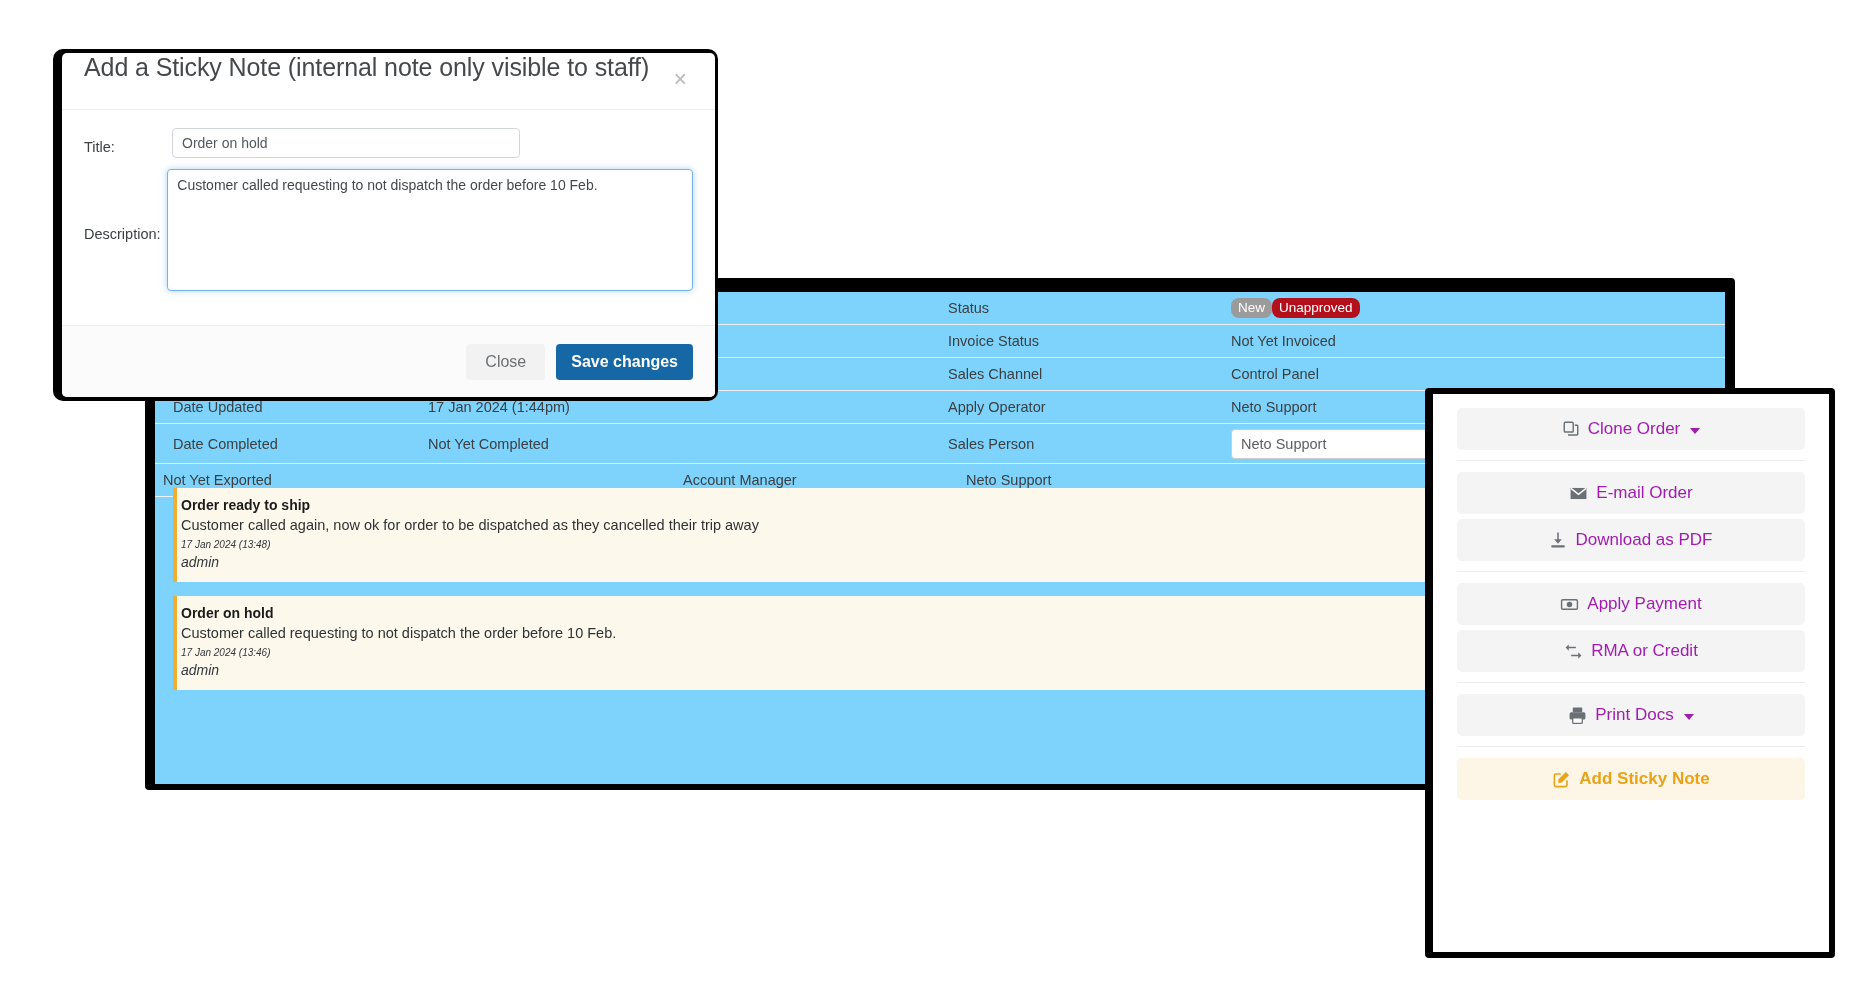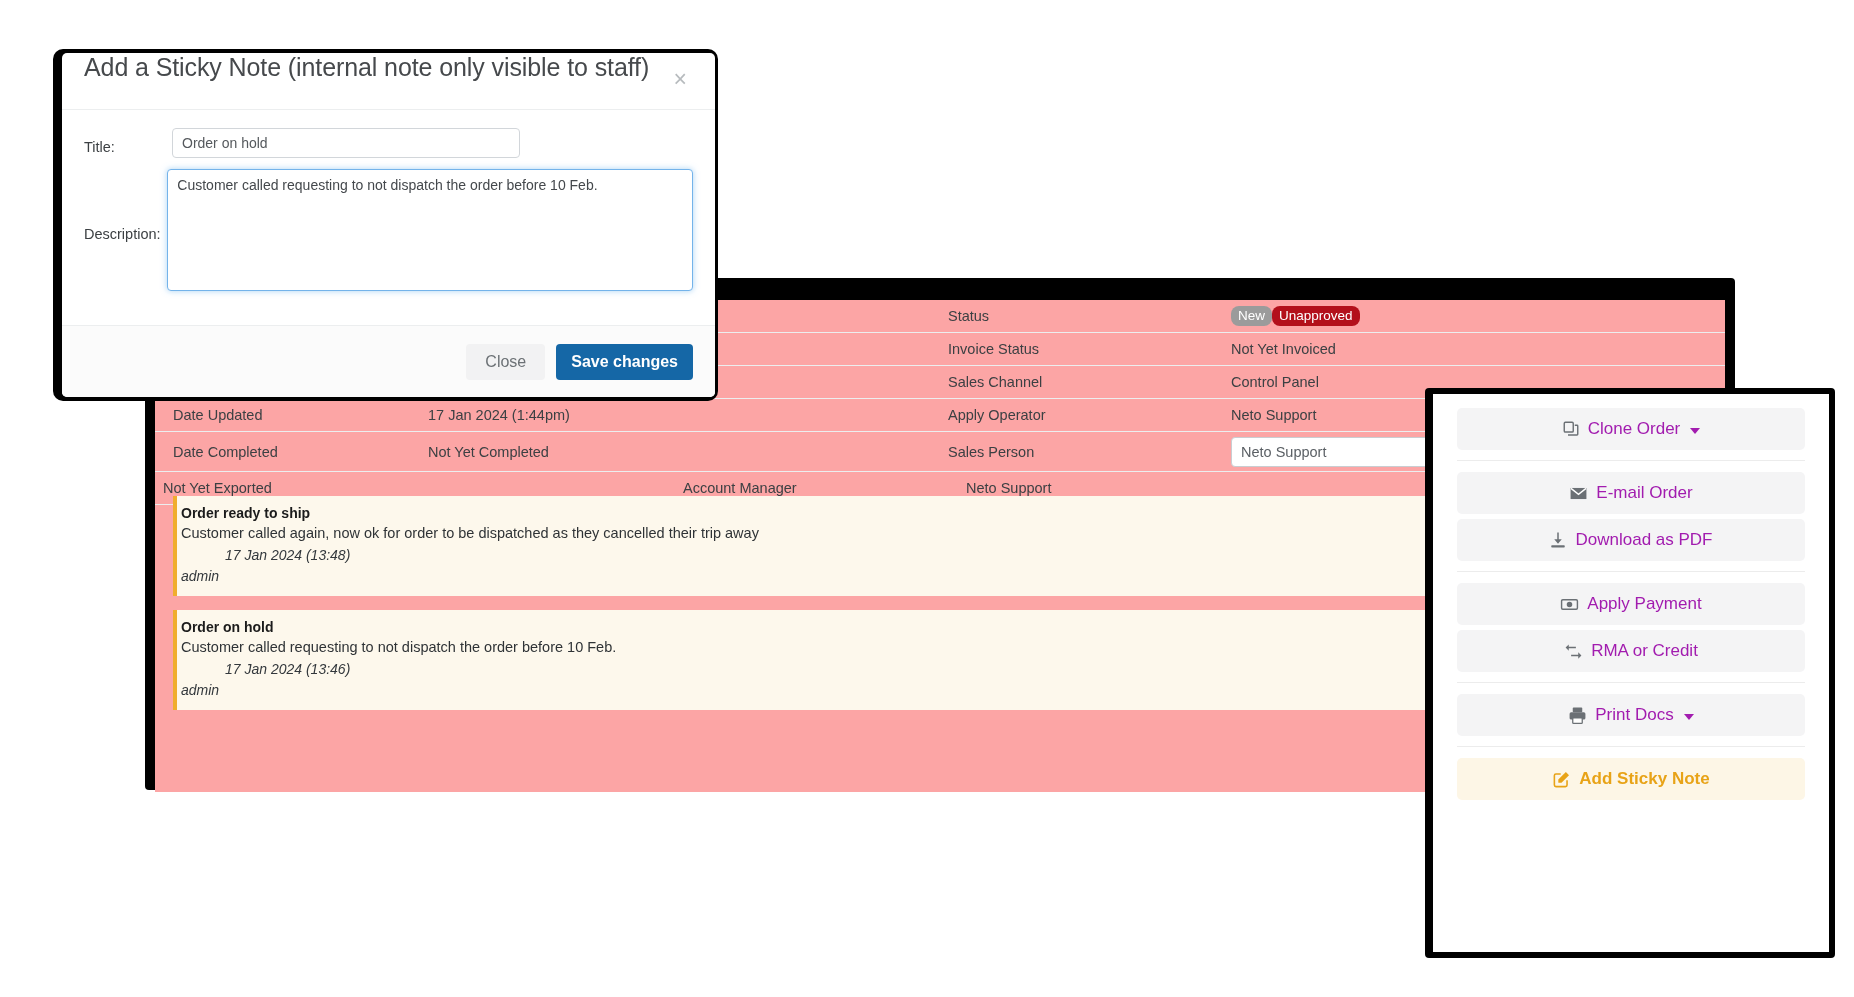--- a/index.html
+++ b/index.html
@@ -15,23 +15,23 @@
   
   .order-panel-frame {
     position: absolute;
     left: 145px; top: 278px;
     width: 1590px; height: 512px;
     background: #000000;
     border-radius: 4px;
   }
   .order-panel {
     position: absolute;
-    left: 155px; top: 300px;
+    left: 155px; top: 292px;
     width: 1570px; height: 492px;
-    background: #fca5a5;
+    background: #7dd3fc;
     overflow: hidden;
   }
   .detail-table {
     position: absolute;
     left: 0; top: 0;
     width: 1570px;
   }
   .drow {
     display: flex;
     align-items: stretch;
@@ -82,21 +82,21 @@
     padding: 7px 10px 9px 4px;
   }
   .note-title {
     font-size: 14px; font-weight: bold; color: #1b1b1b;
     line-height: 1.45;
   }
   .note-body {
     font-size: 14.5px; color: #2f3336; line-height: 1.5;
   }
   .note-date {
-    font-size: 14px; font-style: italic; color: #33383c; line-height: 1.5; margin-left: 44px;
+    font-size: 10px; font-style: italic; color: #33383c; line-height: 1.5;
   }
   .note-author {
     font-size: 14px; font-style: italic; color: #33383c; line-height: 1.5;
   }
 
   
   .action-frame {
     position: absolute;
     left: 1425px; top: 388px;
     width: 410px; height: 570px;

